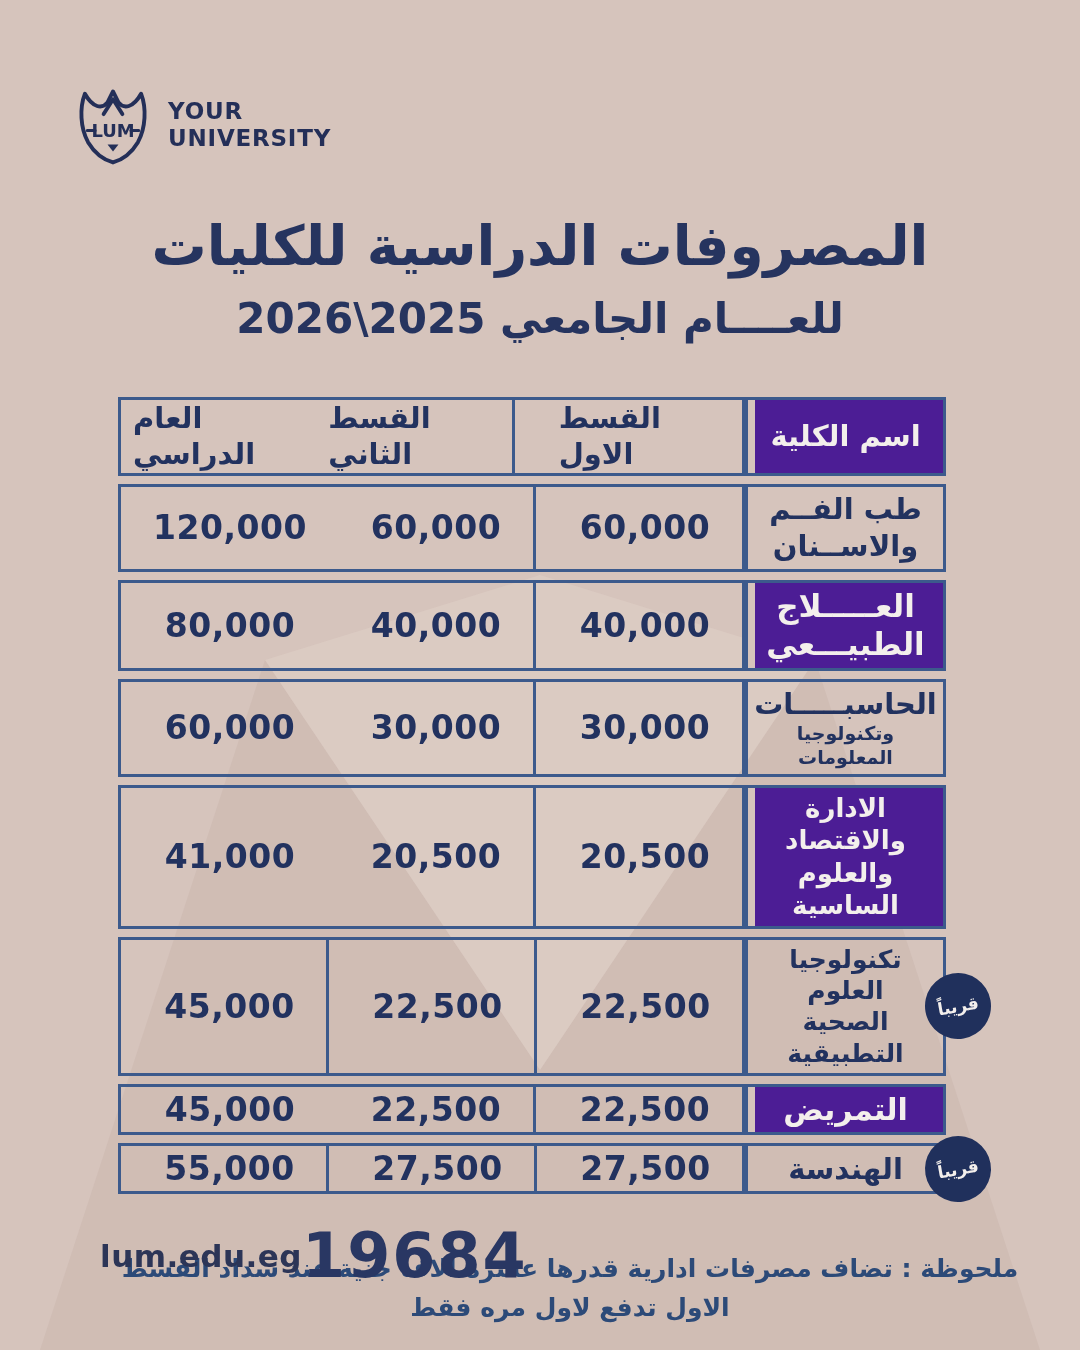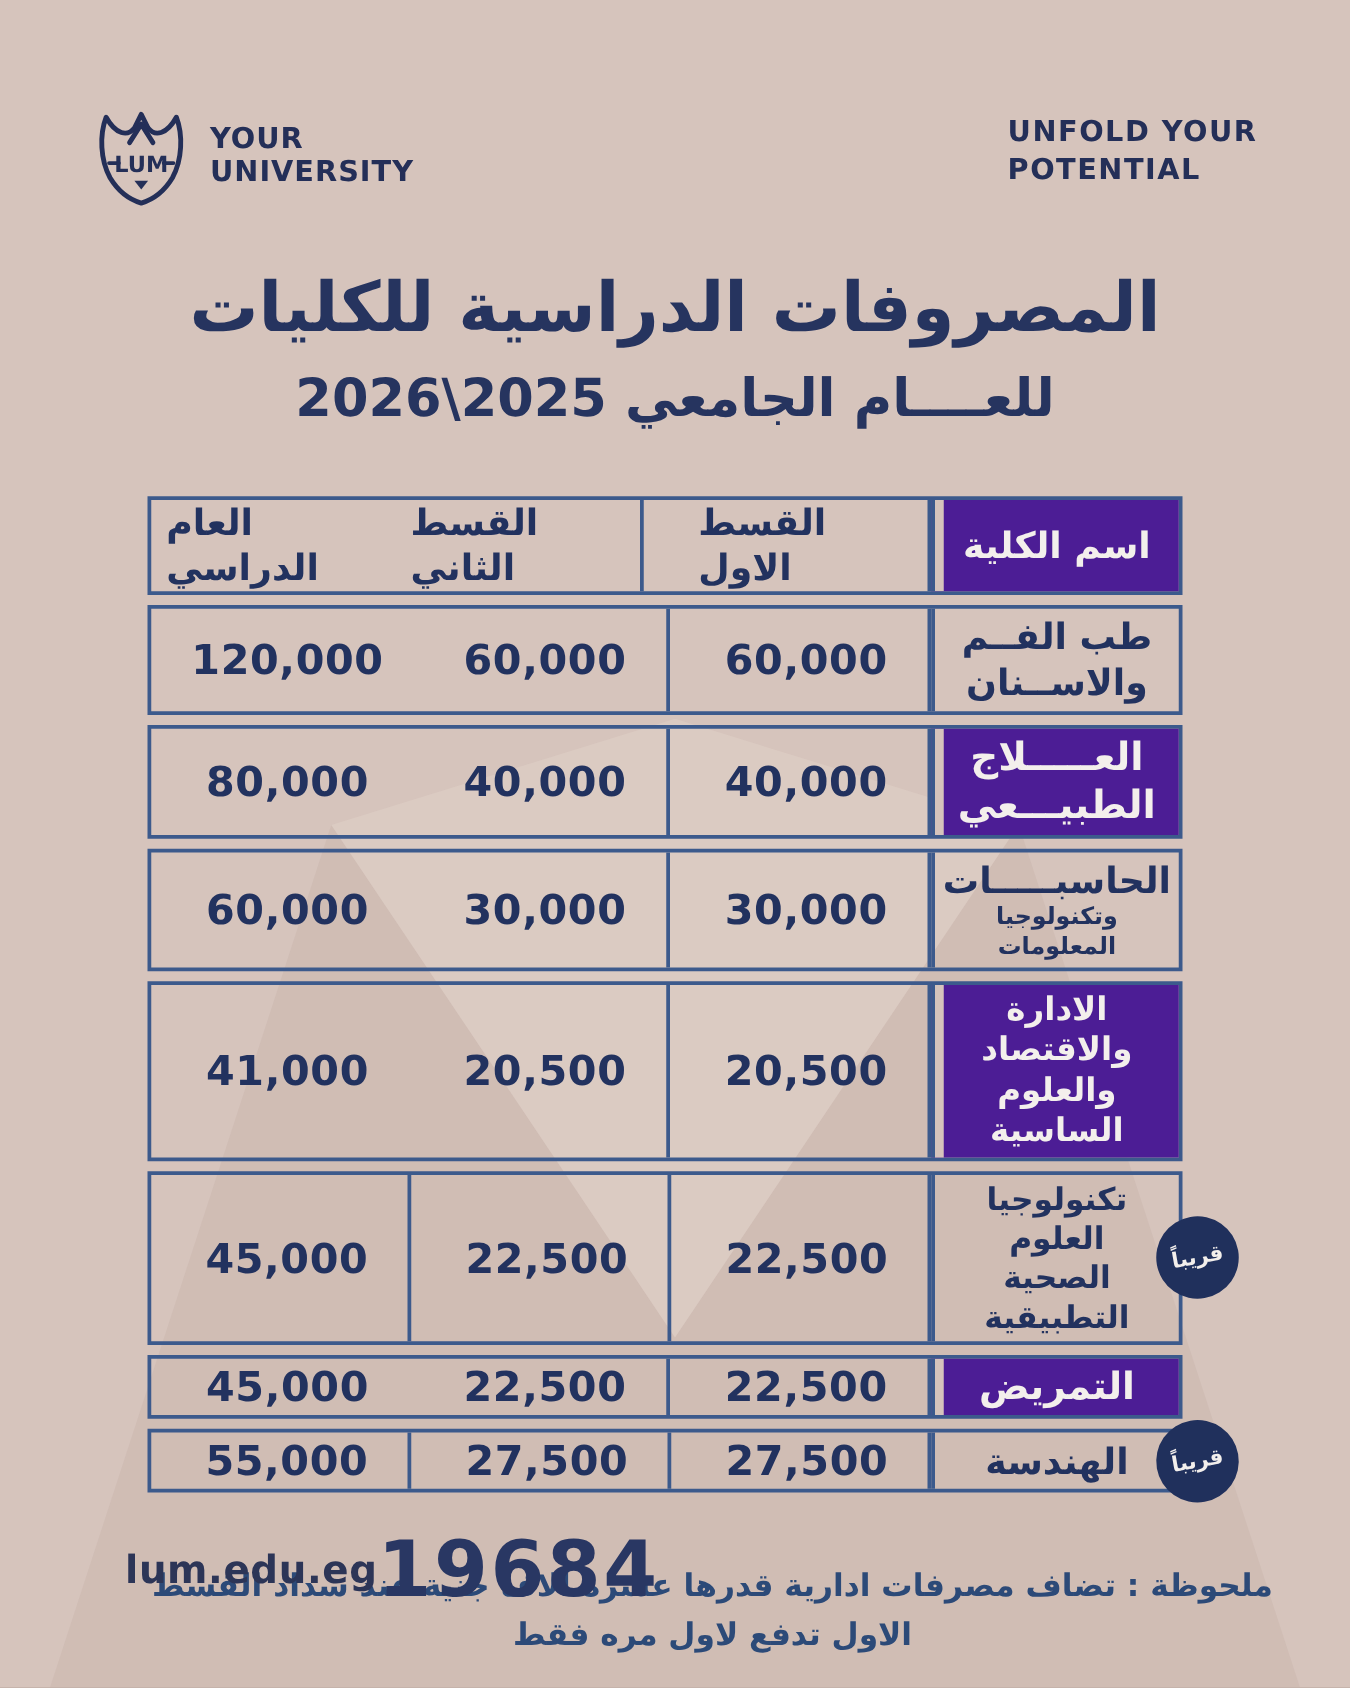--- a/index.html
+++ b/index.html
@@ -88,24 +88,20 @@
           <path d="M17 61 H27 M73 61 H83" stroke-width="4"></path>
         </g>
         <text x="50" y="70" text-anchor="middle" font-size="23" font-weight="bold" fill="#242f58" font-family="DejaVu Sans, sans-serif">LUM</text>
         <path d="M43 79 H57 L50 88 Z" fill="#242f58"></path>
       </svg>
       <div class="brand-name">
         <div>YOUR</div>
         <div>UNIVERSITY</div>
       </div>
     </div>
-    <div class="tagline">
-      <div>UNFOLD YOUR</div>
-      <div>POTENTIAL</div>
-    </div>
   </header>
 
   <section class="title-block layer">
     <h1>المصروفات الدراسية للكليات</h1>
     <h2>للعــــام الجامعي 2025\2026</h2>
   </section>
 
   <section class="fees-table layer">
 
     <div class="trow header-row">

